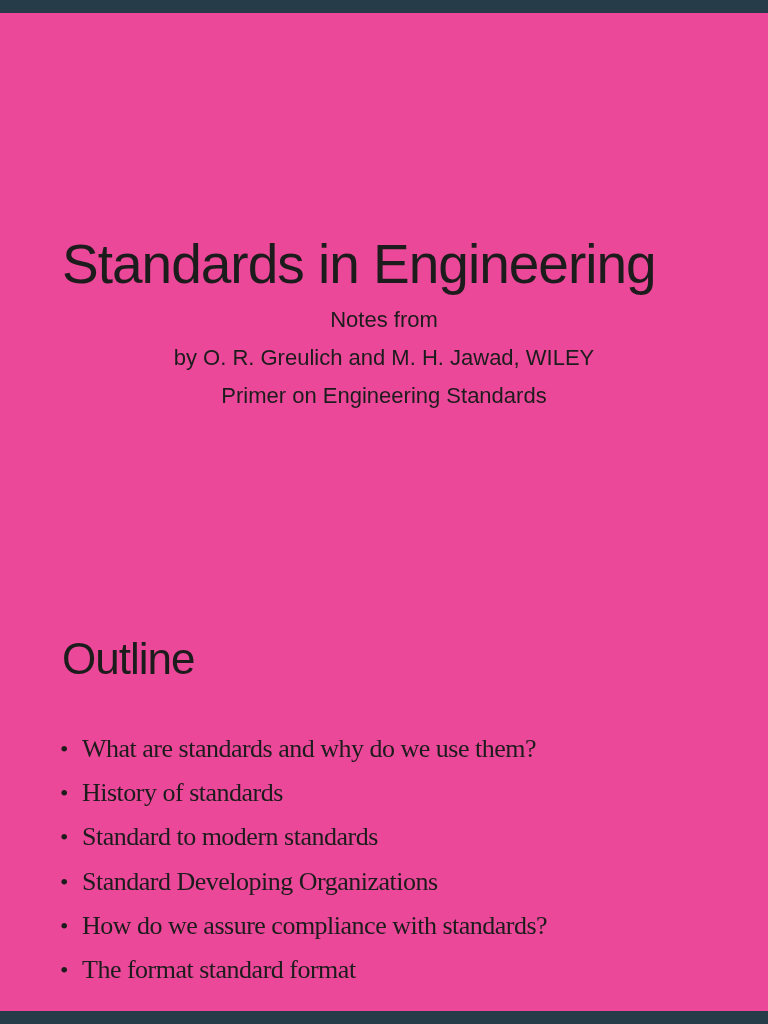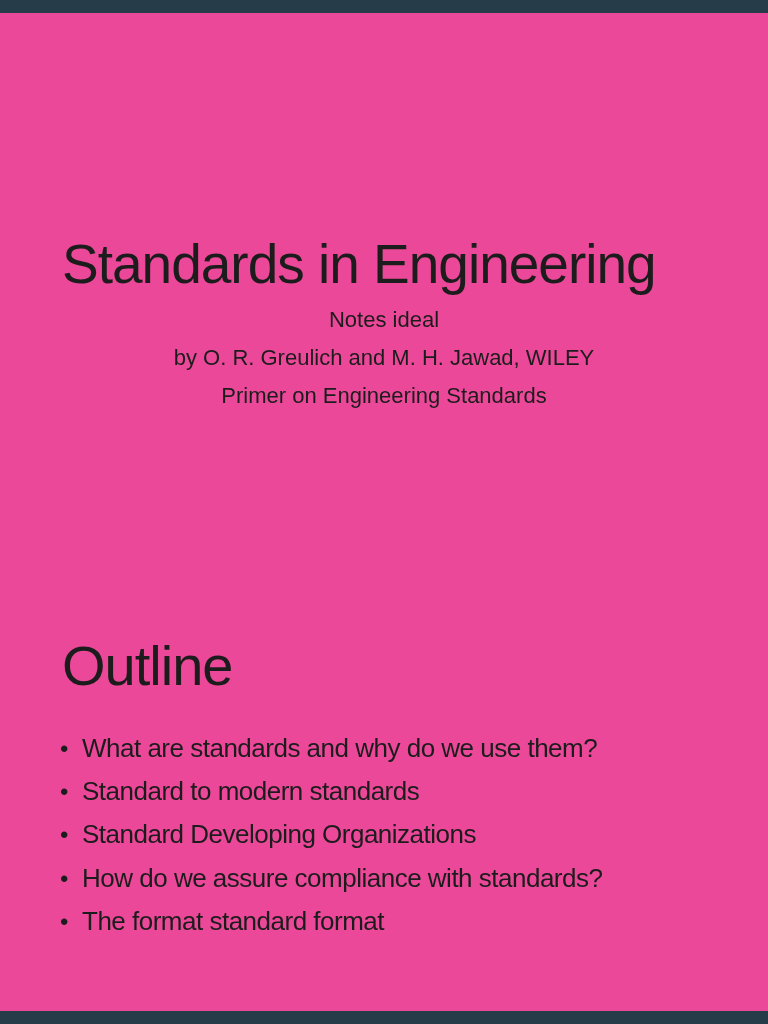--- a/index.html
+++ b/index.html
@@ -51,21 +51,21 @@
     font-size: 22px;
     font-weight: 400;
     line-height: 38px;
     color: #1c1c1c;
   }
   .slide2-title {
     position: absolute;
     left: 62px;
     top: 621px;
     width: 400px;
-    font-size: 56px;
+    font-size: 44px;
     font-weight: 300;
     letter-spacing: -1px;
     line-height: 1.15;
     color: #1c1c1c;
     white-space: nowrap;
   }
   .bullet-list {
     position: absolute;
     left: 60px;
     top: 714px;
@@ -74,47 +74,51 @@
     padding: 0;
     list-style: none;
     font-size: 26px;
     font-weight: 400;
     letter-spacing: -0.5px;
     color: #1c1c1c;
   }
   .bullet-list li {
     line-height: 43.2px;
     white-space: nowrap;
+    font-family: Liberation Serif, serif;
   }
   .bullet-marker {
     display: inline-block;
     width: 22px;
     font-size: 24px;
   }
 </style>
 </head>
 <body>
 
 <div class="chrome-bar top" style="background: rgb(38, 61, 73);"></div>
 
 <div class="page">
 
   <div class="slide1-title">Standards in Engineering</div>
 
   <div class="slide1-subtitle">
-    <div>Notes ideal</div>
+    <div>Notes from</div>
     <div>by O. R. Greulich and M. H. Jawad, WILEY</div>
     <div>Primer on Engineering Standards</div>
   </div>
 
   <div class="slide2-title">Outline</div>
 
   <ul class="bullet-list">
     <li>
       <span class="bullet-marker">•</span><span>What are standards and why do we use them?</span>
+    </li>
+    <li>
+      <span class="bullet-marker">•</span><span>History of standards</span>
     </li>
     <li>
       <span class="bullet-marker">•</span><span>Standard to modern standards</span>
     </li>
     <li>
       <span class="bullet-marker">•</span><span>Standard Developing Organizations</span>
     </li>
     <li>
       <span class="bullet-marker">•</span><span>How do we assure compliance with standards?</span>
     </li>

